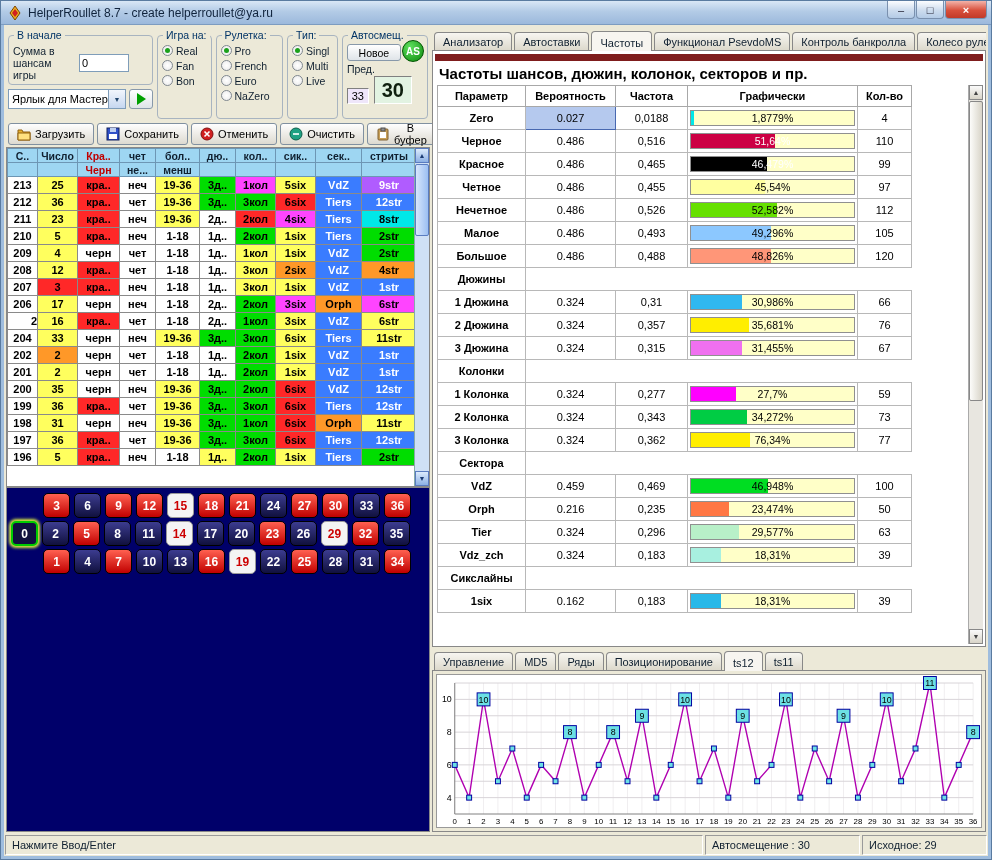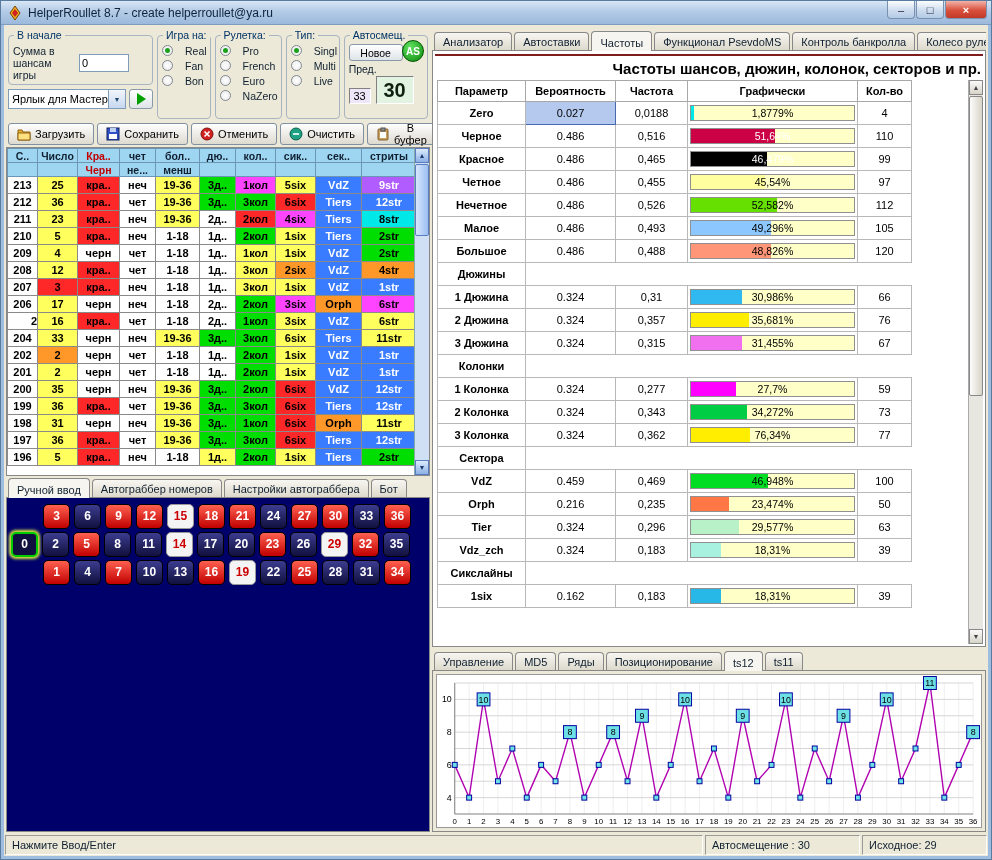--- a/index.html
+++ b/index.html
@@ -23,21 +23,21 @@
   .startgroup{height:50px;display:flex;align-items:center;gap:4px;}
   .sumcaption{font-size:10.5px;color:#102030;width:62px;line-height:1.15;}
   .sumfield{width:50px;height:18px;border:1px solid #7f9db9;font-size:11px;padding:0 2px;background:#fff;}
   .comborow{display:flex;gap:3px;align-items:center;}
   .combo{width:118px;height:20px;border:1px solid #7f9db9;background:#fff;display:flex;align-items:center;justify-content:space-between;font-size:11px;padding-left:3px;}
   .combobtn{width:17px;height:18px;background:linear-gradient(#f2f6fc,#c6d7f0);border-left:1px solid #7f9db9;display:flex;align-items:center;justify-content:center;font-size:7px;color:#24486e;}
   .playbtn{width:24px;height:20px;border:1px solid #8899aa;border-radius:3px;background:linear-gradient(#ffffff,#dfe4e8);display:flex;align-items:center;justify-content:center;padding:0;}
   .tri{width:0;height:0;border-left:9px solid #00a000;border-top:6px solid transparent;border-bottom:6px solid transparent;}
   .radiogroup{display:flex;flex-direction:column;gap:2px;}
   .g-game{width:58px;} .g-roul{width:72px;} .g-type{width:54px;} .g-auto{width:92px;}
-  .radio{display:flex;align-items:center;gap:12px;height:13px;}
+  .radio{display:flex;align-items:center;gap:3px;height:13px;}
   .dot{width:11px;height:11px;border-radius:50%;border:1px solid #808890;background:radial-gradient(#ffffff,#e8e8e8);display:inline-block;position:relative;flex:0 0 auto;}
   .radio.sel .dot::after{content:"";position:absolute;left:2px;top:2px;width:5px;height:5px;border-radius:50%;background:#1ba11b;}
   .rlabel{font-size:10.5px;color:#102030;}
   .autoswrap{display:flex;flex-direction:column;gap:1px;position:relative;height:100%;}
   .newbtn{width:54px;height:17px;border:1px solid #8899aa;border-radius:3px;background:linear-gradient(#ffffff,#dfe4e8);font-size:10.5px;padding:0;}
   .asbtn{position:absolute;top:-4px;right:0;width:22px;height:22px;border-radius:50%;background:radial-gradient(circle at 35% 30%,#5fe05f,#0c8a0c);border:1px solid #005500;color:#fff;font-size:10px;font-weight:bold;display:flex;align-items:center;justify-content:center;}
   .predlbl{font-size:10.5px;color:#102030;margin-top:1px;}
   .predrow{display:flex;align-items:flex-end;gap:5px;}
   .predval{width:22px;height:16px;background:#efe6fa;border:1px solid;border-color:#808080 #fff #fff #808080;font-size:11px;text-align:center;line-height:15px;}
   .curval{width:38px;height:28px;background:#e2f3e2;border:1px solid;border-color:#808080 #fff #fff #808080;font-size:20px;font-weight:bold;text-align:center;line-height:26px;color:#102010;}
@@ -508,26 +508,20 @@
               </tr>
             </tbody>
           </table>
         <div class="vscroll">
           <div class="arrow">▲</div>
           <div class="thumb"></div>
           <div class="arrow">▼</div>
         </div>
       </div>
 
-      <div class="tabbar" id="padtabs" style="height:21px;">
-          <div class="tab active">Ручной ввод</div>
-          <div class="tab">Автограббер номеров</div>
-          <div class="tab">Настройки автограббера</div>
-          <div class="tab">Бот</div>
-        </div>
       <div class="padpage">
         <div id="numpad">
             <div class="padrow offset">
               <button class="nbtn red">3</button>
               <button class="nbtn black">6</button>
               <button class="nbtn red">9</button>
               <button class="nbtn red">12</button>
               <button class="nbtn hl">15</button>
               <button class="nbtn red">18</button>
               <button class="nbtn red">21</button>
@@ -576,21 +570,21 @@
         <div class="tabbar" id="rtabs" style="height:23px;">
         <div class="tab">Анализатор</div>
             <div class="tab">Автоставки</div>
             <div class="tab active">Частоты</div>
             <div class="tab">Функционал PsevdoMS</div>
             <div class="tab">Контроль банкролла</div>
             <div class="tab">Колесо рулет</div>
           </div>
         <div class="tabarrows" style="position:absolute;"></div>
         <div class="rcontent">
-          <div style="border-top:2px solid #7f1d1d;text-align:right;">
+          <div style="border-top:7px solid #7f1d1d;">
             <div class="rtitle">Частоты шансов, дюжин, колонок, секторов и пр.</div>
           </div>
           <div class="freqwrap">
             <table class="freqtable" id="freqtable">
                 <colgroup>
                   <col style="width: 88px;">
                   <col style="width: 90px;">
                   <col style="width: 72px;">
                   <col style="width: 170px;">
                   <col style="width: 54px;">

